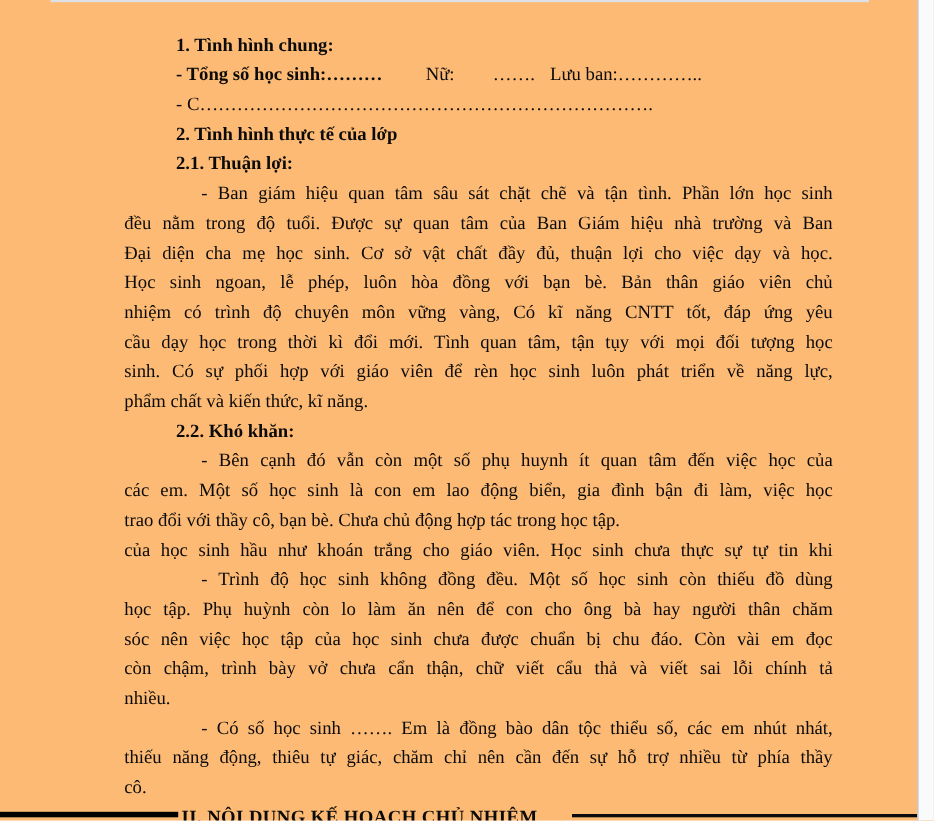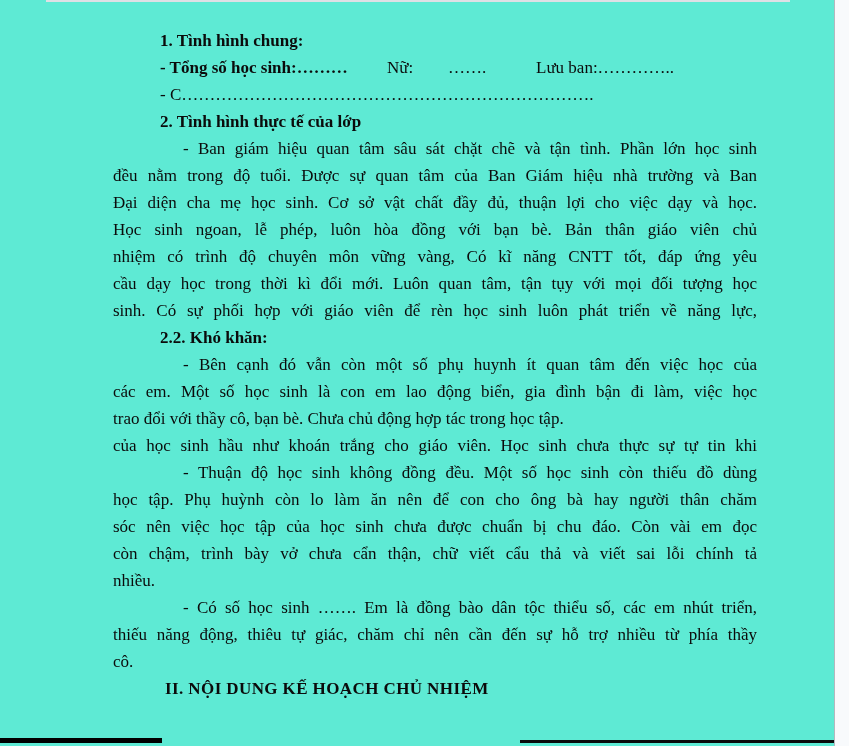--- a/index.html
+++ b/index.html
@@ -1,35 +1,35 @@
 <!DOCTYPE html>
 <html><head>
 <meta charset="utf-8">
 <style>
   html,body{margin:0;padding:0;}
   body{
     width:849px;height:746px;overflow:hidden;background:#ffffff;
     font-family:"Liberation Serif","DejaVu Serif",serif;color:#0b0b0b;
   }
-  .page{position:relative;width:849px;height:746px;background:#5eead4;}
+  .page{position:relative;width:849px;height:746px;background:#fdba74;}
   .top-line{position:absolute;top:0;left:46px;width:744px;height:2px;background:#dfe0e5;}
   .right-strip{position:absolute;top:0;right:0;width:15px;height:746px;background:#f8fafc;border-left:1.5px solid #b4b7bd;box-sizing:border-box;}
   .content{position:absolute;top:27px;left:113px;width:644px;}
   .row{height:27px;line-height:27px;font-size:17px;}
   .head{font-weight:700;padding-left:47px;}
   .dash{padding-left:47px;}
   .just{text-align:justify;text-align-last:justify;}
   .lastl{text-align-last:left;}
   .ind{padding-left:70px;}
   .fields{position:relative;padding-left:47px;}
   .fields span{position:absolute;top:0;white-space:nowrap;}
   .f0{left:47px;font-weight:bold;}
   .f1{left:274px;text-align:right;}
   .f2{left:335px;}
-  .f3{left:387px;margin-left:36px;}
+  .f3{left:387px;}
   .footer-head{font-weight:700;padding-left:52px;letter-spacing:0.4px;white-space:nowrap;}
   .bar-left{position:absolute;left:0;top:738px;width:162px;height:5px;background:#000000;}
   .bar-right{position:absolute;left:520px;top:740px;width:314px;height:2.5px;background:#0a0a0a;}
 </style>
 </head>
 <body>
 
 <div class="page">
   <div class="top-line"></div>
 
@@ -41,43 +41,45 @@
       <span class="f0">- Tổng số học sinh:………</span>
       <span class="f1">Nữ:</span>
       <span class="f2">…….</span>
       <span class="f3">Lưu ban:…………..</span>
     </div>
 
     <div class="row dash">- C……………………………………………………………….</div>
 
     <div class="row head">2. Tình hình thực tế của lớp</div>
 
+    <div class="row head">2.1. Thuận lợi:</div>
 
     <div class="row just ind">- Ban giám hiệu quan tâm sâu sát chặt chẽ và tận tình. Phần lớn học sinh</div>
     <div class="row just">đều nằm trong độ tuổi. Được sự quan tâm của Ban Giám hiệu nhà trường và Ban</div>
     <div class="row just">Đại diện cha mẹ học sinh. Cơ sở vật chất đầy đủ, thuận lợi cho việc dạy và học.</div>
     <div class="row just">Học sinh ngoan, lễ phép, luôn hòa đồng với bạn bè. Bản thân giáo viên chủ</div>
     <div class="row just">nhiệm có trình độ chuyên môn vững vàng, Có kĩ năng CNTT tốt, đáp ứng yêu</div>
-    <div class="row just">cầu dạy học trong thời kì đổi mới. Luôn quan tâm, tận tụy với mọi đối tượng học</div>
+    <div class="row just">cầu dạy học trong thời kì đổi mới. Tình quan tâm, tận tụy với mọi đối tượng học</div>
     <div class="row just">sinh. Có sự phối hợp với giáo viên để rèn học sinh luôn phát triển về năng lực,</div>
+    <div class="row just lastl">phẩm chất và kiến thức, kĩ năng.</div>
 
     <div class="row head">2.2. Khó khăn:</div>
 
     <div class="row just ind">- Bên cạnh đó vẫn còn một số phụ huynh ít quan tâm đến việc học của</div>
     <div class="row just">các em. Một số học sinh là con em lao động biển, gia đình bận đi làm, việc học</div>
     <div class="row just lastl">trao đổi với thầy cô, bạn bè. Chưa chủ động hợp tác trong học tập.</div>
     <div class="row just">của học sinh hầu như khoán trắng cho giáo viên. Học sinh chưa thực sự tự tin khi</div>
 
-    <div class="row just ind">- Thuận độ học sinh không đồng đều. Một số học sinh còn thiếu đồ dùng</div>
+    <div class="row just ind">- Trình độ học sinh không đồng đều. Một số học sinh còn thiếu đồ dùng</div>
     <div class="row just">học tập. Phụ huỳnh còn lo làm ăn nên để con cho ông bà hay người thân chăm</div>
     <div class="row just">sóc nên việc học tập của học sinh chưa được chuẩn bị chu đáo. Còn vài em đọc</div>
     <div class="row just">còn chậm, trình bày vở chưa cẩn thận, chữ viết cẩu thả và viết sai lỗi chính tả</div>
     <div class="row just lastl">nhiều.</div>
 
-    <div class="row just ind">- Có số học sinh ……. Em là đồng bào dân tộc thiểu số, các em nhút triển,</div>
+    <div class="row just ind">- Có số học sinh ……. Em là đồng bào dân tộc thiểu số, các em nhút nhát,</div>
     <div class="row just">thiếu năng động, thiêu tự giác, chăm chỉ nên cần đến sự hỗ trợ nhiều từ phía thầy</div>
     <div class="row just lastl">cô.</div>
 
     <div class="row footer-head">II. NỘI DUNG KẾ HOẠCH CHỦ NHIỆM</div>
   </div>
 
   <div class="bar-left"></div>
   <div class="bar-right"></div>
   <div class="right-strip"></div>
 </div>

